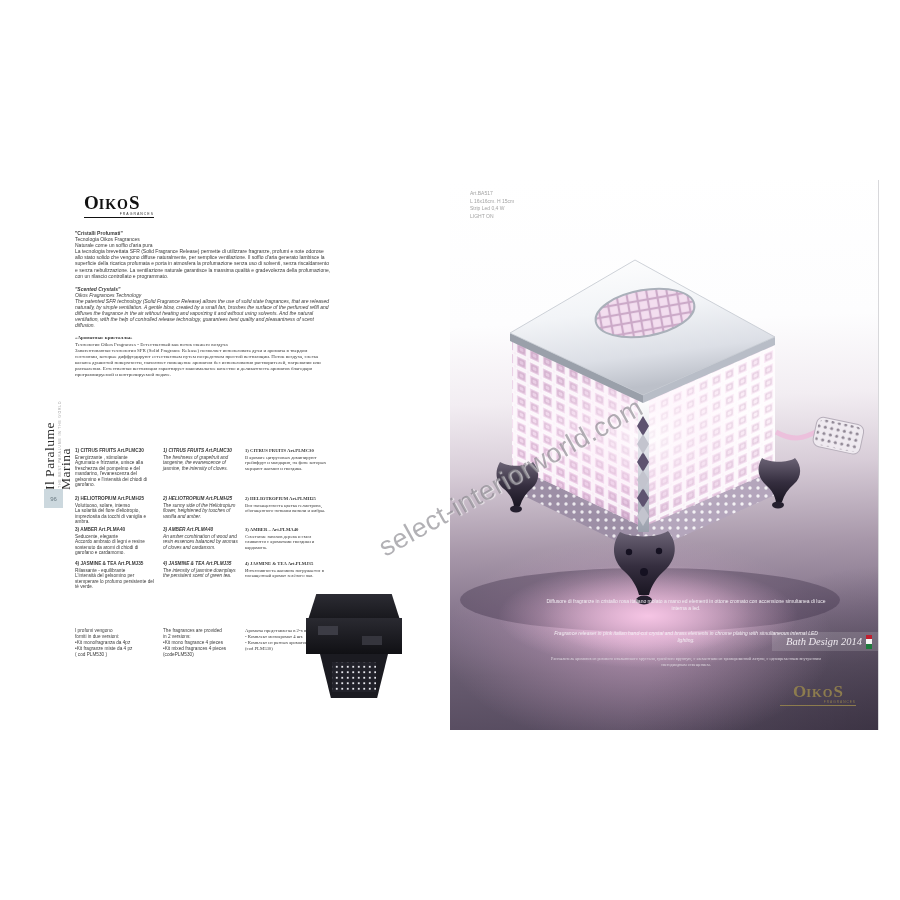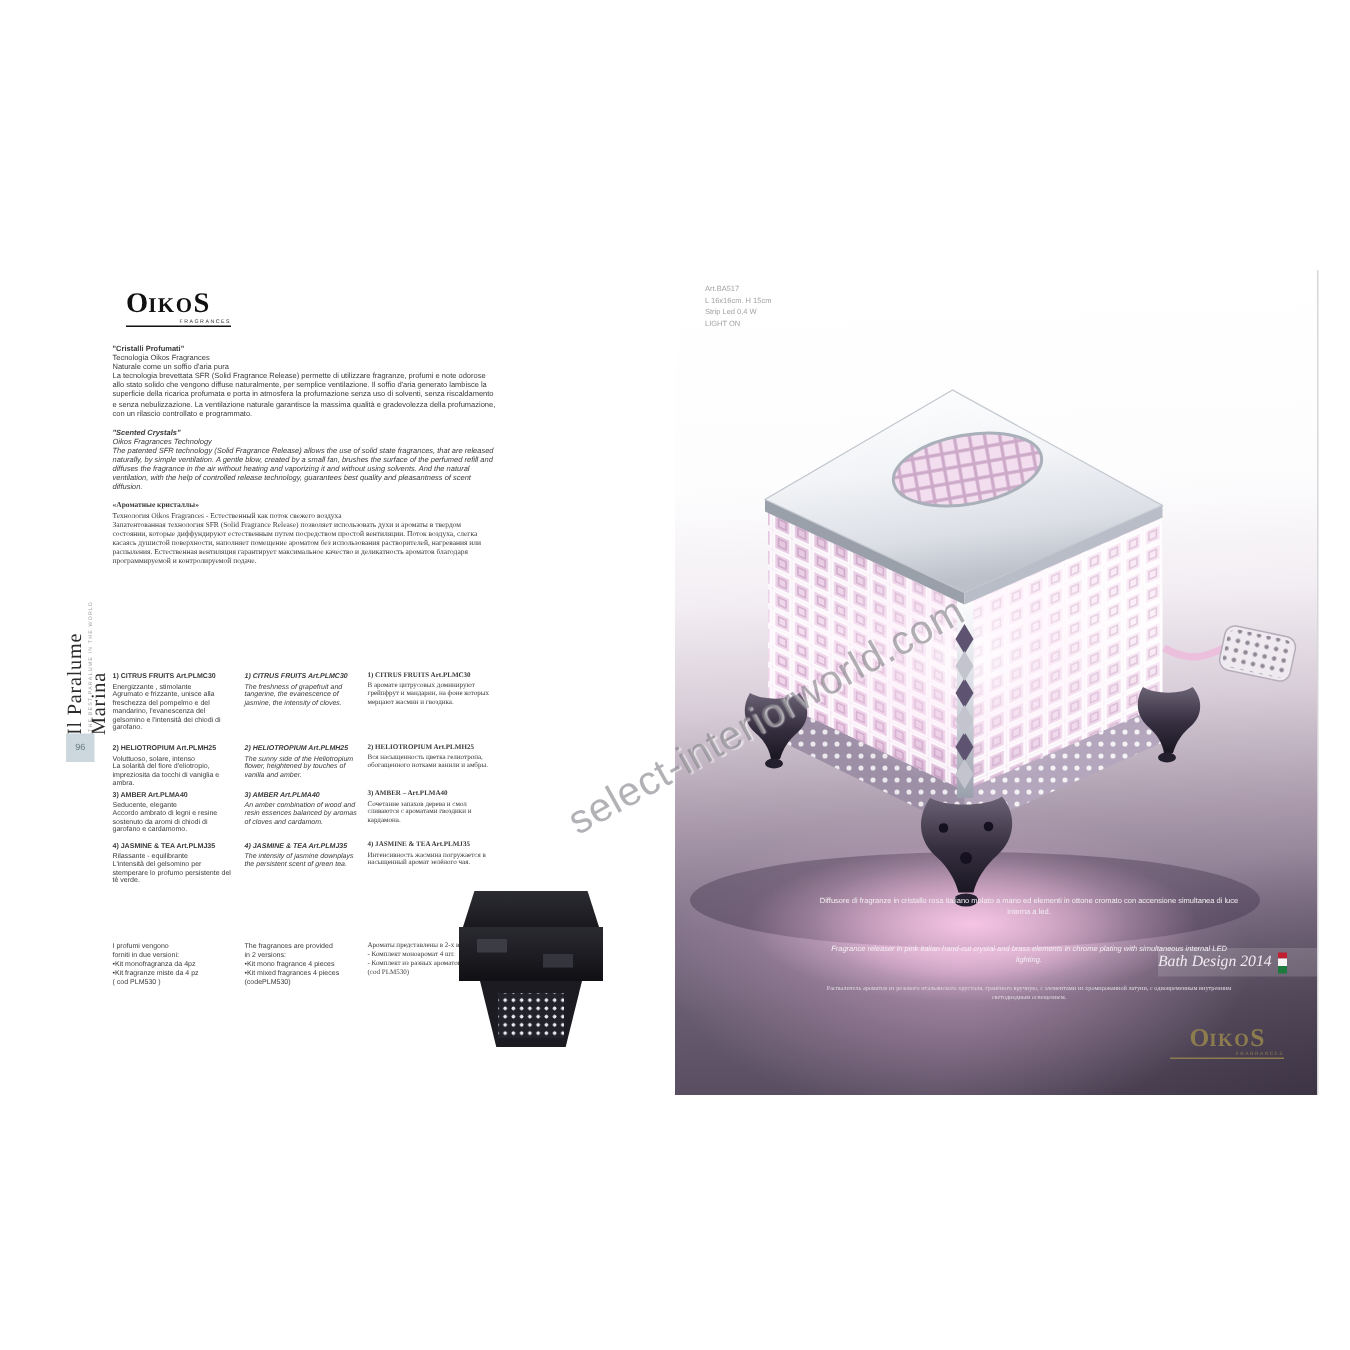--- a/index.html
+++ b/index.html
@@ -59,21 +59,21 @@
        radial-gradient(ellipse 150px 60px at 46% 79%, rgba(249,196,230,.85), rgba(249,196,230,0) 70%),
        radial-gradient(ellipse 260px 140px at 44% 84%, rgba(214,170,205,.6), rgba(214,170,205,0) 75%),
        radial-gradient(ellipse 420px 300px at 108% 108%, rgba(45,38,52,.8), rgba(45,38,52,0) 70%),
        linear-gradient(178deg,#ffffff 0%,#fdfdfe 26%,#f2edf2 40%,#d8cdd8 52%,#a898aa 66%,#83738a 78%,#675b6f 88%,#554a5e 100%);}
   .specs{position:absolute;left:20px;top:10px;font-size:5px;line-height:1.5;color:#a3a3a3;}
   .cap{position:absolute;width:280px;left:96px;text-align:center;color:#f2eef3;}
   .cap-it{top:418px;font-size:5px;line-height:1.3;}
   .cap-en{top:450px;font-size:5px;line-height:1.35;font-style:italic;}
   .cap-ru{top:476px;font-size:4.2px;line-height:1.35;font-family:"Liberation Serif",serif;color:#ded8e0;}
   .badge{position:absolute;left:322px;top:452px;width:114px;height:19px;background:rgba(255,255,255,.14);
-       display:flex;align-items:center;justify-content:flex-start;gap:4px;}
+       display:flex;align-items:center;justify-content:center;gap:4px;}
   .badge .bt{font-family:"Liberation Serif",serif;font-style:italic;font-size:10.5px;color:#efeaf0;white-space:nowrap;}
   .flag{width:6px;height:14px;display:flex;flex-direction:column;}
   .flag i{flex:1;display:block;}
   .flag .f-r{background:#c02030;} .flag .f-w{background:#f5f5f5;} .flag .f-g{background:#1f7a3d;}
   .glogo{position:absolute;left:330px;top:502px;width:76px;color:#8d7c4e;text-align:center;
        border-bottom:1px solid #8d7c4e;padding-bottom:1px;}
   .glogo .big{font-family:"Liberation Serif",serif;font-weight:bold;font-size:17px;}
   .glogo .mid{font-family:"Liberation Serif",serif;font-weight:bold;font-size:12.5px;letter-spacing:1px;}
   .glogo .sub{display:block;text-align:right;font-size:3.2px;letter-spacing:1px;margin-top:-2px;}
 

